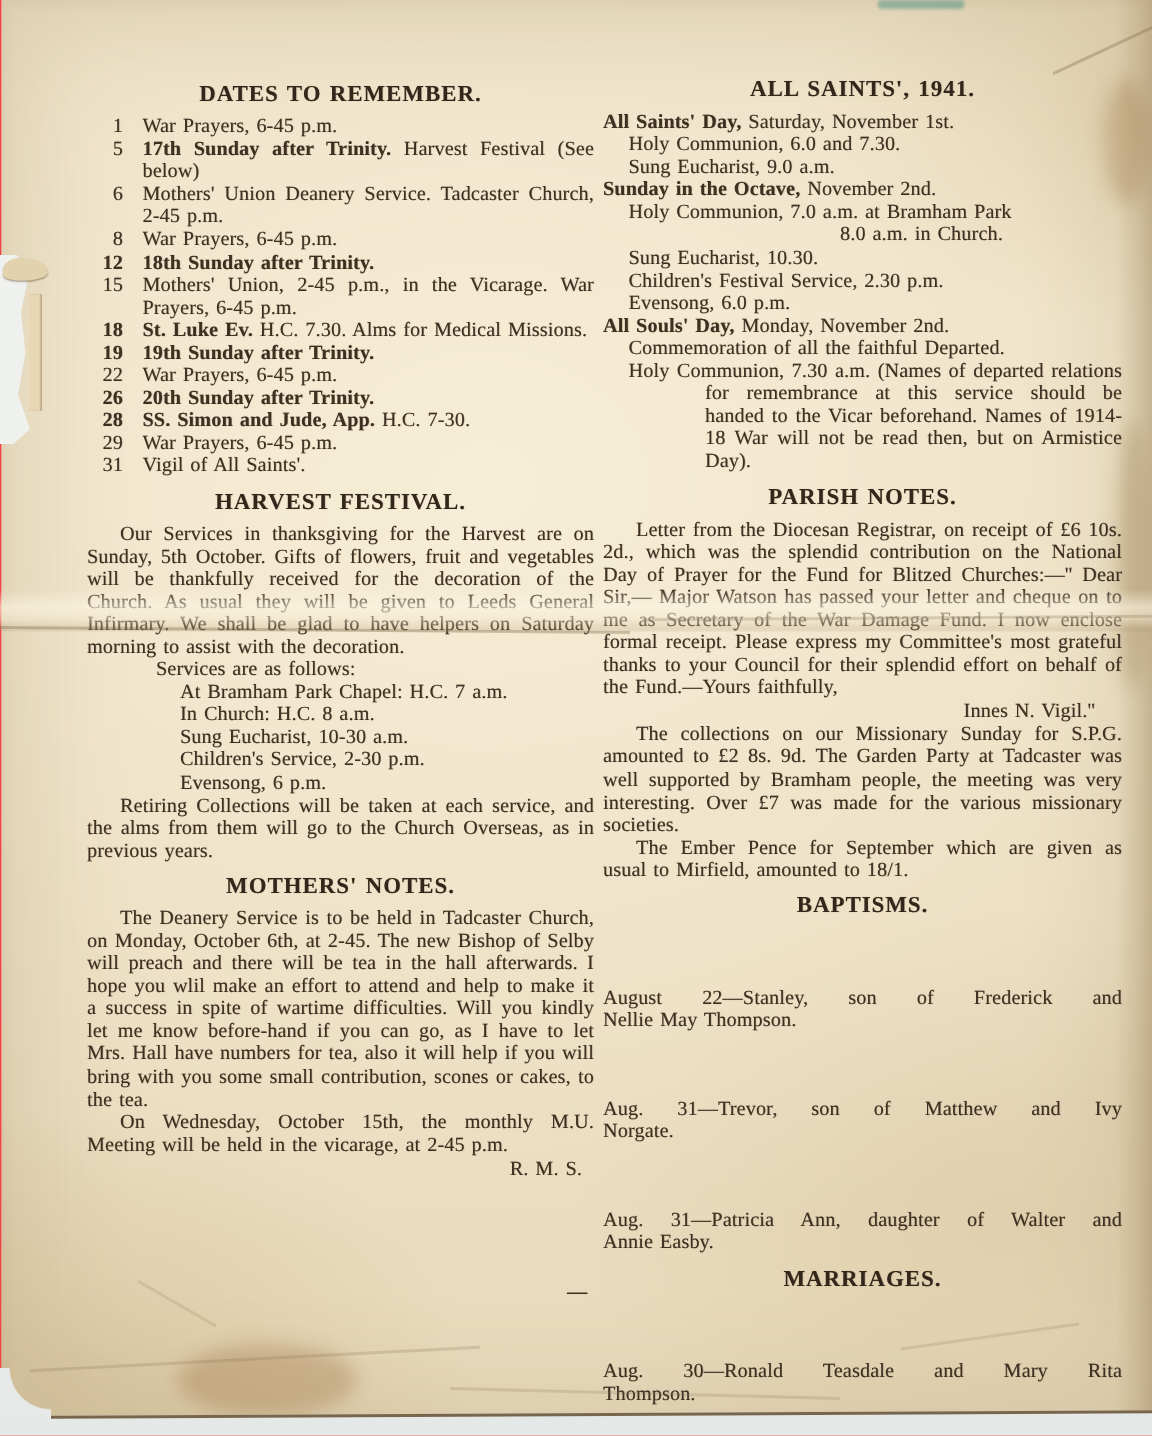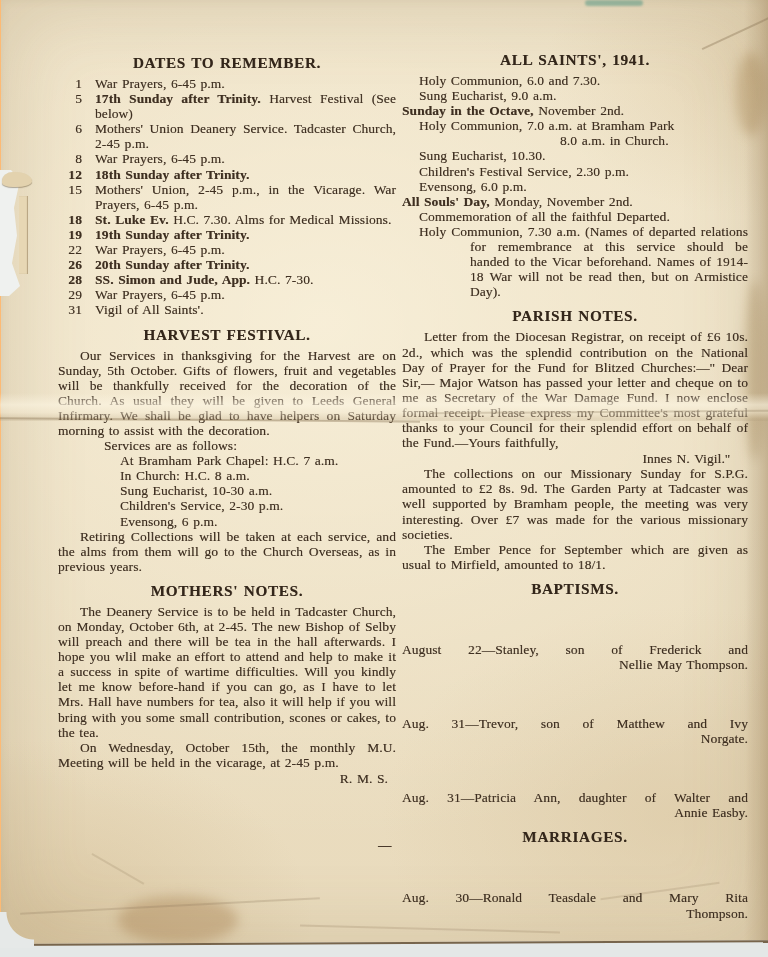--- a/index.html
+++ b/index.html
@@ -1,17 +1,17 @@
 <!DOCTYPE html>
 <html><head>
 <meta charset="utf-8">
 <style>
   html,body{margin:0;padding:0;background:#d7dbda;}
   .screen{position:relative;width:768px;height:957px;overflow:hidden;
-          background:#fdba74;font-family:"Liberation Serif","DejaVu Serif",serif;
+          background:#ef4444;font-family:"Liberation Serif","DejaVu Serif",serif;
           color:#3c2e20;}
   
   .paper{position:absolute;left:1px;top:0;width:767px;height:950px;z-index:0;
     background:
       radial-gradient(ellipse 900px 720px at 42% 34%, rgba(255,249,230,.6), rgba(255,249,230,0) 72%),
       radial-gradient(ellipse 420px 300px at 88% 86%, rgba(208,186,146,.38), rgba(208,186,146,0) 70%),
       radial-gradient(ellipse 380px 260px at 6% 97%, rgba(201,177,134,.45), rgba(201,177,134,0) 70%),
       radial-gradient(ellipse 300px 200px at 98% 8%, rgba(206,182,140,.4), rgba(206,182,140,0) 70%),
       linear-gradient(#ecdfc3,#e9dbbd);}
   .paper::after{content:"";position:absolute;inset:0;
@@ -60,21 +60,21 @@
   .sig{text-align:right;padding-right:8px;margin-top:1px;}
   .sig-right{padding-right:18px;}
   .asl b{font-weight:bold;}
   .ind0{padding-left:0;}
   .ind1{padding-left:17px;}
   .ind3{padding-left:158px;}
   .names-note{margin:0;padding-left:68px;text-indent:-51px;text-align:justify;}
   .entry{position:relative;margin-top:44px;}
   .e1{text-align:justify;}
   .e1.jlast{text-align-last:justify;}
-  .e2{text-align:right;}
+  .e2{text-align:left;}
   .e2:empty{display:none;}
   .hwrap{position:relative;}
   .mdash{position:absolute;left:-24px;top:9px;font-weight:bold;}
   .xm{position:absolute;display:none;width:20px;height:34px;fill:none;
       stroke:#2c39ac;stroke-width:3.4;stroke-linecap:round;opacity:.88;}
   .entry.marked .xm{display:block;}
   .xm-l{left:-24px;top:-4px;transform:rotate(-7deg);}
   .xm-r{right:4px;top:6px;transform:rotate(5deg);}
 </style>
 </head>
@@ -191,20 +191,21 @@
     <h2>MOTHERS' NOTES.</h2>
     <p class="para ind">The Deanery Service is to be held in Tadcaster Church, on Monday, October 6th, at 2-45. The new Bishop of Selby will preach and there will be tea in the hall afterwards. I hope you wlil make an effort to attend and help to make it a success in spite of wartime difficulties. Will you kindly let me know before-hand if you can go, as I have to let Mrs. Hall have numbers for tea, also it will help if you will bring with you some small contribution, scones or cakes, to the tea.</p>
     <p class="para ind">On Wednesday, October 15th, the monthly M.U. Meeting will be held in the vicarage, at 2-45 p.m.</p>
     <div class="sig">R. M. S.</div>
   </div>
 
   <div class="col col-right">
     <h2 class="first">ALL SAINTS', 1941.</h2>
     <div>
 
+        <div class="asl ind0"><b>All Saints' Day,</b><span> Saturday, November 1st.</span></div>
 
         <div class="asl ind1"><b></b><span>Holy Communion, 6.0 and 7.30.</span></div>
 
         <div class="asl ind1"><b></b><span>Sung Eucharist, 9.0 a.m.</span></div>
 
         <div class="asl ind0"><b>Sunday in the Octave,</b><span> November 2nd.</span></div>
 
         <div class="asl ind1"><b></b><span>Holy Communion, 7.0 a.m. at Bramham Park</span></div>
 
         <div class="asl ind3"><b></b><span>8.0 a.m. in Church.</span></div>

